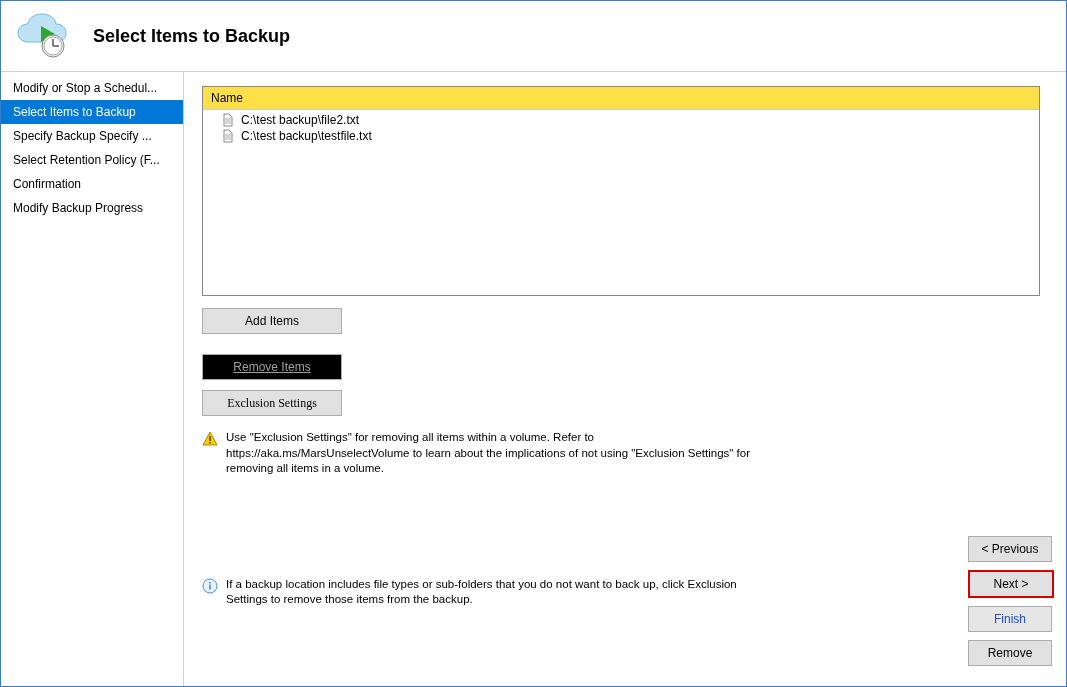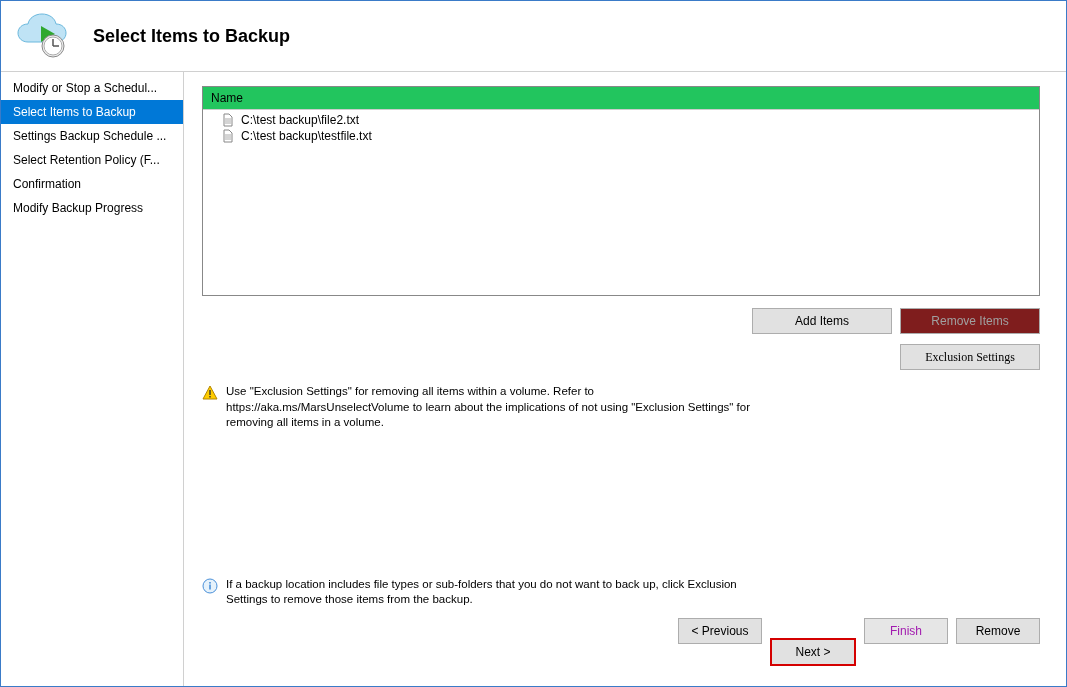--- a/index.html
+++ b/index.html
@@ -12,35 +12,35 @@
     .header { height: 70px; display: flex; align-items: center; padding: 0 12px; }
     .header-icon { width: 60px; height: 48px; margin-right: 20px; }
     .header-title { font-size: 18px; font-weight: 600; }
     .body { flex: 1; display: flex; min-height: 0; border-top: 1px solid #d0d0d0; }
     .sidebar { width: 183px; border-right: 1px solid #d0d0d0; padding-top: 4px; }
     .sidebar-item { padding: 5px 12px; white-space: nowrap; overflow: hidden; text-overflow: ellipsis; cursor: pointer; font-size: 12px; }
     .sidebar-item.selected { background: #0078d7; color: #fff; }
     .content { flex: 1; padding: 14px 26px 0 18px; display: flex; flex-direction: column; position: relative; }
     .instruction { margin-bottom: 10px; font-size: 12px; }
     .listbox { border: 1px solid #888; height: 210px; background: #fff; overflow: auto; }
-    .list-header { padding: 4px 8px; border-bottom: 1px solid #ccc; font-size: 12px; background: #22c55e; }
+    .list-header { padding: 4px 8px; border-bottom: 1px solid #ccc; font-size: 12px; background: #fde047; }
     .list-body { padding: 2px 0; }
     .list-item { display: flex; align-items: center; padding: 1px 18px; font-size: 12px; }
     .file-icon { width: 14px; height: 14px; margin-right: 6px; flex-shrink: 0; }
-    .button-row { display: flex; justify-content: flex-end; gap: 8px; margin-top: 12px; }
+    .button-row { display: flex; justify-content: flex-end; gap: 20px; margin-top: 12px; flex-direction: column; }
     .button-row.second { margin-top: 10px; font-family: Liberation Serif, serif; }
     .btn { width: 140px; height: 26px; border: 1px solid #adadad; background: #e1e1e1; font-family: inherit; font-size: 12px; cursor: pointer; display: flex; align-items: center; justify-content: center; }
-    .btn:disabled { color: #a0a0a0; cursor: default; background: #7f1d1d; }
+    .btn:disabled { color: #a0a0a0; cursor: default; background: #000000; text-decoration: underline; }
     .msg { display: flex; gap: 8px; margin-top: 14px; font-size: 11.5px; line-height: 1.35; max-width: 560px; }
     .msg-icon { width: 16px; height: 16px; flex-shrink: 0; margin-top: 1px; }
     .msg.info { position: absolute; bottom: 78px; left: 18px; }
-    .footer-buttons { position: absolute; bottom: 20px; right: 26px; display: flex; gap: 8px; }
+    .footer-buttons { position: absolute; bottom: 20px; right: 12px; display: flex; gap: 8px; flex-direction: column; }
     .ftbtn { width: 84px; height: 26px; border: 1px solid #adadad; background: #e1e1e1; font-family: inherit; font-size: 12px; cursor: pointer; display: flex; align-items: center; justify-content: center; }
-    .ftbtn:disabled { color: #a21caf; cursor: default; background: #e6e6e6; }
-    .ftbtn.highlighted { border: 2px solid #d40000; width: 86px; height: 28px; margin-top: 20px; }
+    .ftbtn:disabled { color: #1d4ed8; cursor: default; background: #e6e6e6; }
+    .ftbtn.highlighted { border: 2px solid #d40000; width: 86px; height: 28px; }
   </style>
 </head>
 <body>
 
 <div class="window">
 
   <div class="header">
     <span class="header-icon">
       <svg viewBox="0 0 60 48">
         <path fill="#bfe3f5" stroke="#6bb8dd" stroke-width="1" d="M15 30c-6 0-10-4-10-9s4-9 10-9c1-6 7-10 14-10s13 4 14 10c6 0 10 4 10 9s-4 9-10 9z"></path>
@@ -51,21 +51,21 @@
         <line x1="40" y1="34" x2="46" y2="34" stroke="#555" stroke-width="1.5"></line>
       </svg>
     </span>
     <div class="header-title">Select Items to Backup</div>
   </div>
 
   <div class="body">
     <div class="sidebar">
       <div class="sidebar-item">Modify or Stop a Schedul...</div>
       <div class="sidebar-item selected">Select Items to Backup</div>
-      <div class="sidebar-item">Settings Backup Schedule ...</div>
+      <div class="sidebar-item">Specify Backup Specify ...</div>
       <div class="sidebar-item">Select Retention Policy (F...</div>
       <div class="sidebar-item">Confirmation</div>
       <div class="sidebar-item">Modify Backup Progress</div>
     </div>
 
     <div class="content">
 
       <div class="listbox">
         <div class="list-header">Name</div>
         <div class="list-body">

